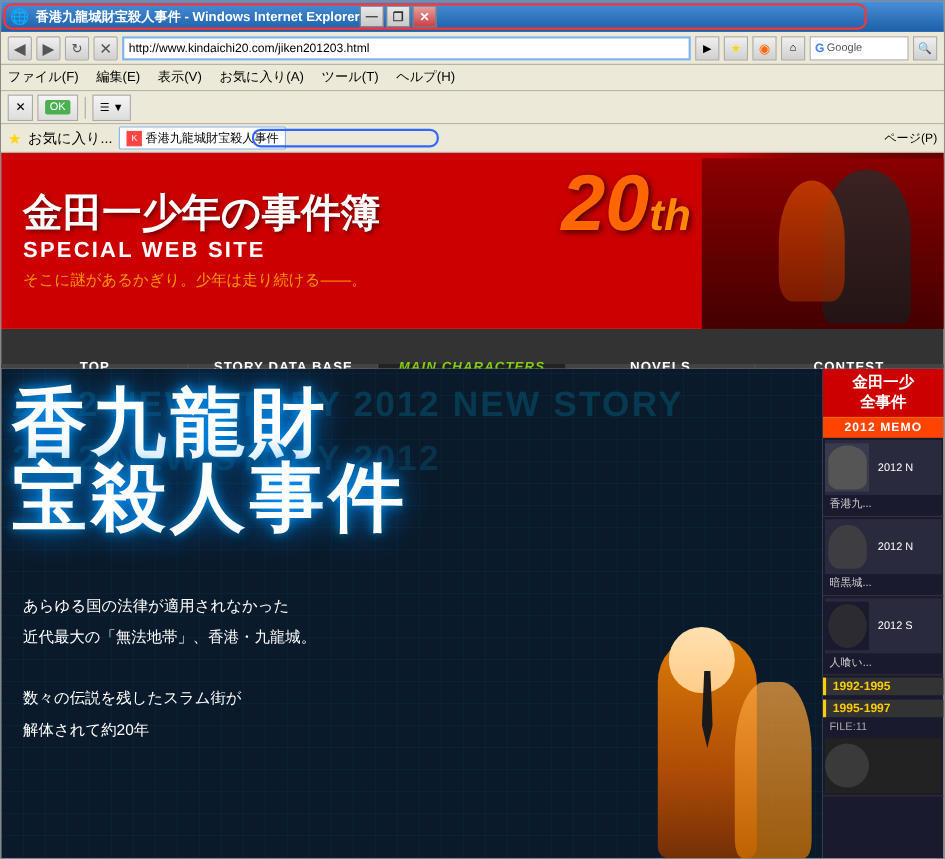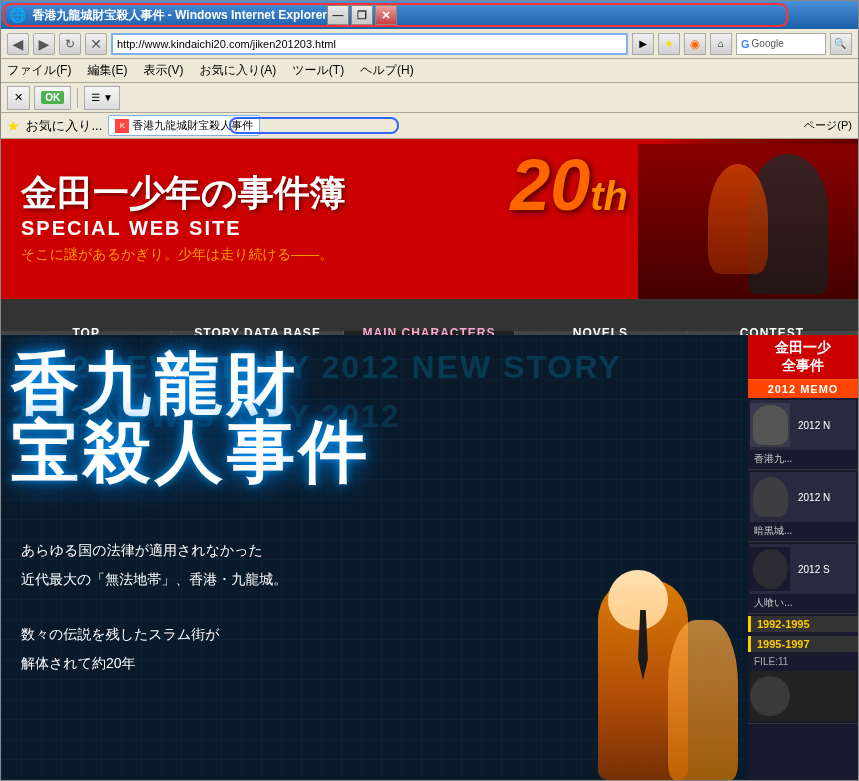--- a/index.html
+++ b/index.html
@@ -28,21 +28,21 @@
     }
     .addr-btn { width: 22px; height: 22px; background: linear-gradient(to bottom, #f0f0f0, #d0d0d0); border: 1px solid #aaa; display: flex; align-items: center; justify-content: center; font-size: 10px; }
     .google-box { height: 22px; width: 90px; border: 1px solid #aaa; background: white; display: flex; align-items: center; padding: 0 4px; font-size: 11px; color: #333; }
     .google-g { color: #4285f4; font-weight: bold; margin-right: 2px; }
 
     .menu-bar { background: #ece9d8; padding: 2px 6px; height: 24px; display: flex; align-items: center; gap: 16px; border-bottom: 1px solid #aca899; font-size: 12px; }
     .menu-item { cursor: pointer; color: #000; }
 
     .toolbar-row { background: #ece9d8; padding: 2px 6px; height: 30px; display: flex; align-items: center; gap: 4px; border-bottom: 1px solid #aca899; }
     .toolbar-btn { height: 24px; padding: 0 6px; background: linear-gradient(to bottom, #f5f5f5, #ddd); border: 1px solid #aaa; font-size: 11px; cursor: pointer; display: flex; align-items: center; gap: 2px; }
-    .green-ok { background: #4caf50; color: white; font-size: 10px; padding: 1px 4px; border-radius: 2px; font-weight: bold; }
+    .green-ok { background: #4caf50; color: white; font-size: 10px; padding: 1px 4px; border-radius: 2px; }
     .toolbar-sep { width: 1px; height: 20px; background: #aaa; margin: 0 2px; }
 
     .favorites-bar { background: #ece9d8; padding: 2px 6px; height: 26px; display: flex; align-items: center; gap: 6px; border-bottom: 1px solid #aca899; font-size: 11px; }
     .fav-star { color: #ffd700; font-size: 14px; }
     .fav-link { display: flex; align-items: center; gap: 3px; cursor: pointer; padding: 2px 6px; border: 1px solid #7eb4ea; background: white; border-radius: 2px; color: #000; }
     .fav-link-icon { width: 14px; height: 14px; background: #ff4444; display: flex; align-items: center; justify-content: center; font-size: 8px; color: white; }
     .fav-link-label { font-size: 11px; }
     .page-btn { margin-left: auto; display: flex; align-items: center; gap: 2px; font-size: 11px; }
 
     
@@ -62,21 +62,21 @@
     .banner-20th { color: #ff6600; font-size: 72px; font-weight: bold; font-style: italic; text-shadow: 2px 2px 6px rgba(0,0,0,0.7); line-height: 1; position: absolute; right: 230px; top: 10px; }
     .banner-th { font-size: 40px; color: #ff8800; font-style: italic; }
     .banner-special { color: #fff; font-size: 20px; font-weight: bold; letter-spacing: 2px; margin-top: 4px; }
     .banner-subtitle { color: #ff9900; font-size: 14px; margin-top: 6px; }
     .banner-chars { position: absolute; right: 0; top: 0; width: 230px; height: 160px; background: linear-gradient(to right, transparent, #cc0000 10%, #8b0000 40%, #600 100%); overflow: hidden; display: flex; align-items: flex-end; justify-content: flex-end; }
     .char-placeholder { width: 220px; height: 155px; position: relative; }
 
     
     .site-nav { background: #333; display: flex; height: 36px; }
     .nav-item { flex: 1; display: flex; align-items: center; justify-content: center; color: #fff; font-size: 12px; font-weight: bold; letter-spacing: 1px; border-right: 1px solid #555; cursor: pointer; text-transform: uppercase; background: #444; margin-top: 32px; }
-    .nav-item.active { background: #222; color: #f9a8d4; }
+    .nav-item.active { background: #222; color: #84cc16; font-style: italic; }
 
     
     .main-content { display: flex; flex: 1; overflow: hidden; }
 
     
     .article-area {
       flex: 1;
       background: #0a1a2a;
       position: relative;
       overflow: hidden;

